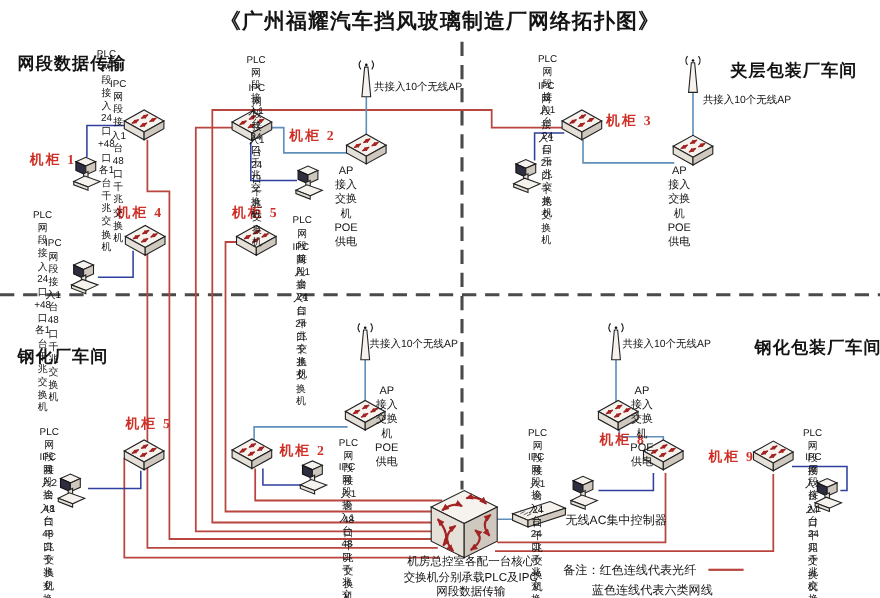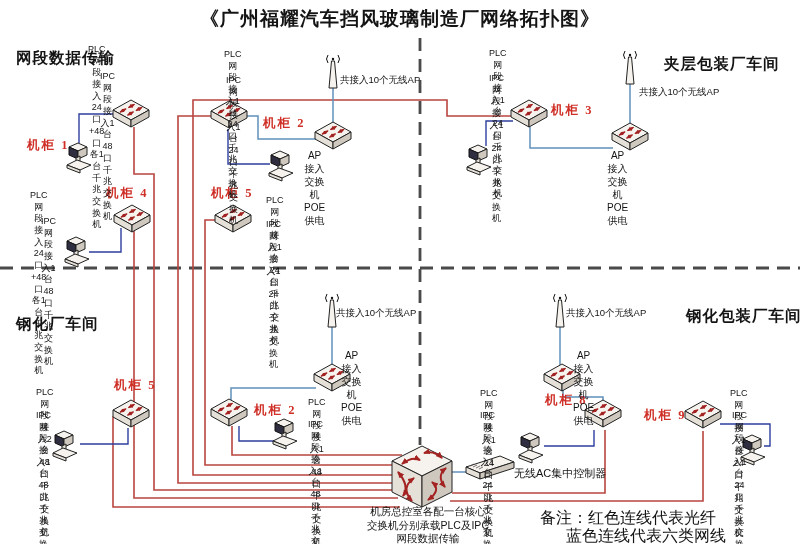--- a/index.html
+++ b/index.html
@@ -31,21 +31,21 @@
   .edge.dash{stroke:var(--dashed,#4a4a4a);stroke-width:2.8;stroke-dasharray:13 8;}
   .f1{fill:#f6f3ee;stroke:#222;stroke-width:1;}
   .f2{fill:#e6e1d8;stroke:#222;stroke-width:1;}
   .f3{fill:#cfc8be;stroke:#222;stroke-width:1;}
   .scr{fill:#2e2e40;stroke:#111;stroke-width:1;}
   .wv{stroke:#111;stroke-width:1;fill:none;}
   .dot{fill:#111;}
   .grille line{stroke:#555;stroke-width:.8;}
   .arr line{stroke:#a32222;stroke-width:1.3;marker-end:url(#ah);marker-start:url(#ahs);}
   .arr2 path{stroke:#a32222;stroke-width:2;fill:none;marker-end:url(#ah);marker-start:url(#ahs);}
-  .legend{position:absolute;left:540px;top:509px;width:164px;font-size:16px;}
+  .legend{position:absolute;left:512px;top:509px;width:164px;font-size:11px;}
   .lrow{display:flex;align-items:center;justify-content:space-between;height:18px;}
   .lrow .ltxt{white-space:nowrap;}
   .lrow.second{padding-left:26px;gap:36px;}
   .lsample{display:inline-block;width:32px;height:2px;}
   .lsample.fiber{background:var(--fiber,#b9453f);}
   .lsample.cat6{background:var(--legend-cat6,#7b97ad);}
 </style>
 </head>
 <body>
 

